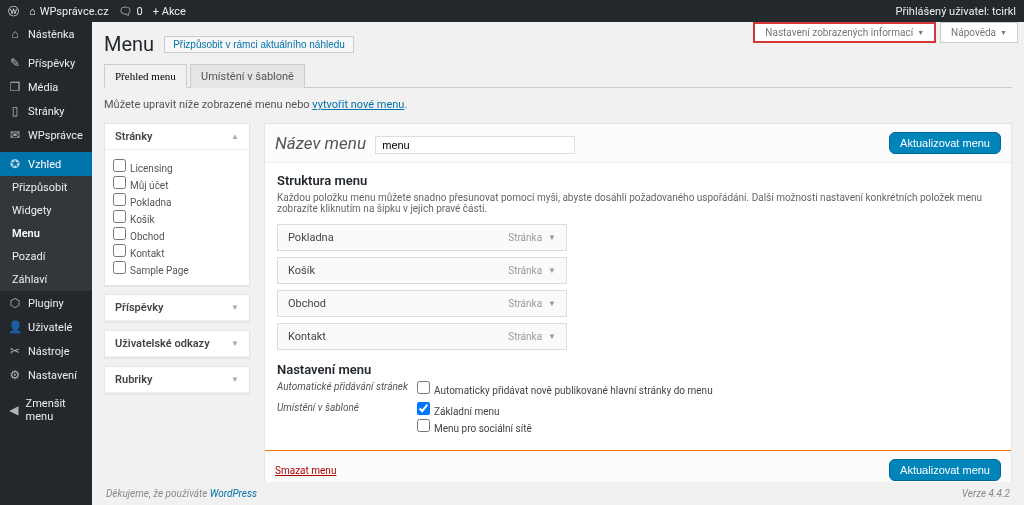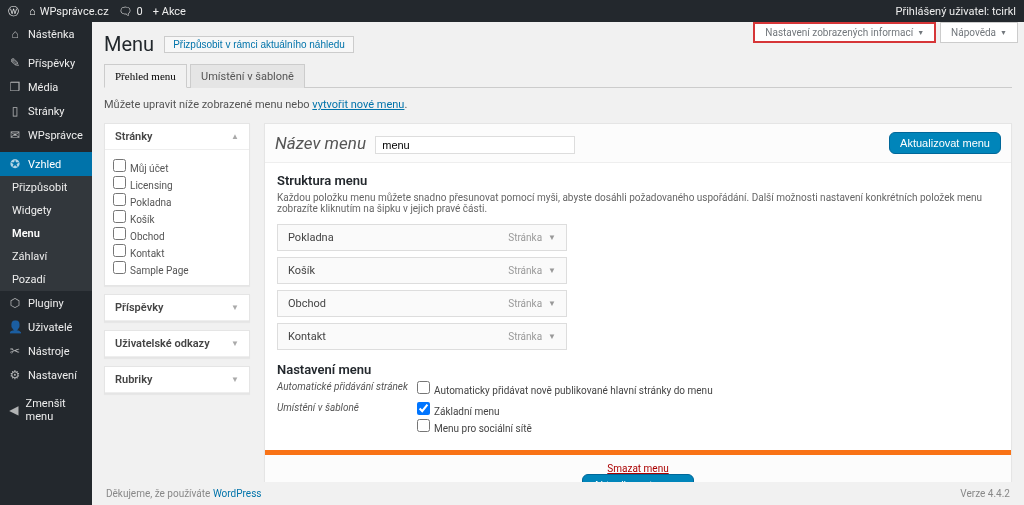--- a/index.html
+++ b/index.html
@@ -49,41 +49,41 @@
 .metabox-tabs span.active { border-bottom: 2px solid #888; color: #333; }
 .checklist { max-height: 120px; overflow: auto; }
 .checklist label { display: block; font-size: 10px; padding: 1px 0; color: #555; cursor: pointer; }
 .checklist input { margin-right: 4px; }
 .metabox-foot { display: flex; justify-content: space-between; align-items: center; padding-top: 6px; margin-top: 6px; border-top: 1px solid #eee; }
 .metabox-foot a { color: #0073aa; font-size: 10px; text-decoration: underline; cursor: pointer; }
 .btn-sec { background: #f7f7f7; border: 1px solid #ccc; color: #555; font-size: 10px; padding: 3px 8px; cursor: pointer; border-radius: 2px; }
 
 .menuframe { background: #fff; border: 1px solid #e5e5e5; box-shadow: 0 1px 1px rgba(0,0,0,0.04); }
 .menuframe-head, .menuframe-foot { background: #fcfcfc; border-bottom: 1px solid #eee; padding: 8px 10px; display: flex; justify-content: space-between; align-items: center; }
-.menuframe-foot { border-top: 5px solid #f97316; border-bottom: none; flex-direction: column; }
+.menuframe-foot { border-top: 1px solid #f97316; border-bottom: none; }
 .menuframe-body { padding: 10px 12px; }
 .menuname-label { font-size: 17px; color: #555; font-style: italic; }
 .menuname-input { border: 1px solid #ddd; padding: 2px 6px; font-size: 11px; width: 200px; margin-left: 6px; }
 .btn-primary { background: #0085ba; border: 1px solid #006799; color: #fff; font-size: 11px; padding: 4px 10px; border-radius: 6px; cursor: pointer; }
 .sectiontitle { font-size: 13px; font-weight: 600; margin-bottom: 4px; color: #23282d; }
 .helptext { font-size: 10px; color: #666; margin-bottom: 10px; }
 
 .menu-item { border: 1px solid #ddd; background: #fafafa; padding: 6px 10px; margin-bottom: 6px; display: flex; justify-content: space-between; align-items: center; font-size: 11px; width: 290px; cursor: move; }
 .menu-item .mtype { color: #999; font-size: 10px; display: flex; align-items: center; gap: 6px; }
 .menu-item .tri { font-size: 8px; cursor: pointer; }
 
 .settings-table { margin-top: 12px; }
 .settings-row { display: flex; align-items: flex-start; margin-bottom: 4px; font-size: 10px; }
 .settings-row .slabel { width: 140px; font-style: italic; color: #555; }
 .settings-row .sval label { display: block; margin-bottom: 2px; cursor: pointer; }
 .settings-row .sval input { margin-right: 4px; }
 
 .delete-link { color: #a00; font-size: 10px; text-decoration: underline; cursor: pointer; }
 
-.footer { position: absolute; bottom: 0; left: 92px; right: 0; padding: 6px 14px; font-size: 10px; color: #888; display: flex; justify-content: space-between; background: #f1f1f1; }
+.footer { position: absolute; bottom: 0; left: 92px; right: 0; padding: 6px 14px; font-size: 10px; color: #888; font-style: italic; display: flex; justify-content: space-between; background: #f1f1f1; }
 .footer a { color: #0073aa; }
 </style>
 </head>
 <body>
 
 <div class="adminbar">
   <div class="adminbar-left">
     <span class="ab-item">ⓦ</span>
     <span class="ab-item">⌂ <span>WPsprávce.cz</span></span>
     <span class="ab-item">🗨 <span>0</span></span>
@@ -118,22 +118,22 @@
     </div>
   <div class="sidemenu-sep"></div>
   <div class="sidemenu-item current">
       <span class="micon">✪</span>
       <span>Vzhled</span>
     </div>
   <div class="sidemenu-sub">
     <div class="sidemenu-item">Přizpůsobit</div>
     <div class="sidemenu-item">Widgety</div>
     <div class="sidemenu-item subcurrent">Menu</div>
+    <div class="sidemenu-item">Pozadí</div>
     <div class="sidemenu-item">Záhlaví</div>
-    <div class="sidemenu-item">Pozadí</div>
   </div>
   <div class="sidemenu-item">
       <span class="micon">⬡</span>
       <span>Pluginy</span>
     </div>
   <div class="sidemenu-item">
       <span class="micon">👤</span>
       <span>Uživatelé</span>
     </div>
   <div class="sidemenu-item">
@@ -179,22 +179,22 @@
 
   <div class="columns">
     <div class="col-left">
       <div class="metabox">
         <div class="metabox-head">
             <span>Stránky</span>
             <span class="tri">▲</span>
           </div>
         <div class="metabox-body">
           <div class="checklist">
+            <label><input type="checkbox" style=""><span>Licensing</span></label>
             <label><input type="checkbox" style=""><span>Můj účet</span></label>
-            <label><input type="checkbox" style=""><span>Licensing</span></label>
             <label><input type="checkbox" style=""><span>Pokladna</span></label>
             <label><input type="checkbox" style=""><span>Košík</span></label>
             <label><input type="checkbox" style=""><span>Obchod</span></label>
             <label><input type="checkbox" style=""><span>Kontakt</span></label>
             <label><input type="checkbox" style=""><span>Sample Page</span></label>
           </div>
         </div>
       </div>
       <div class="metabox">
         <div class="metabox-head">

